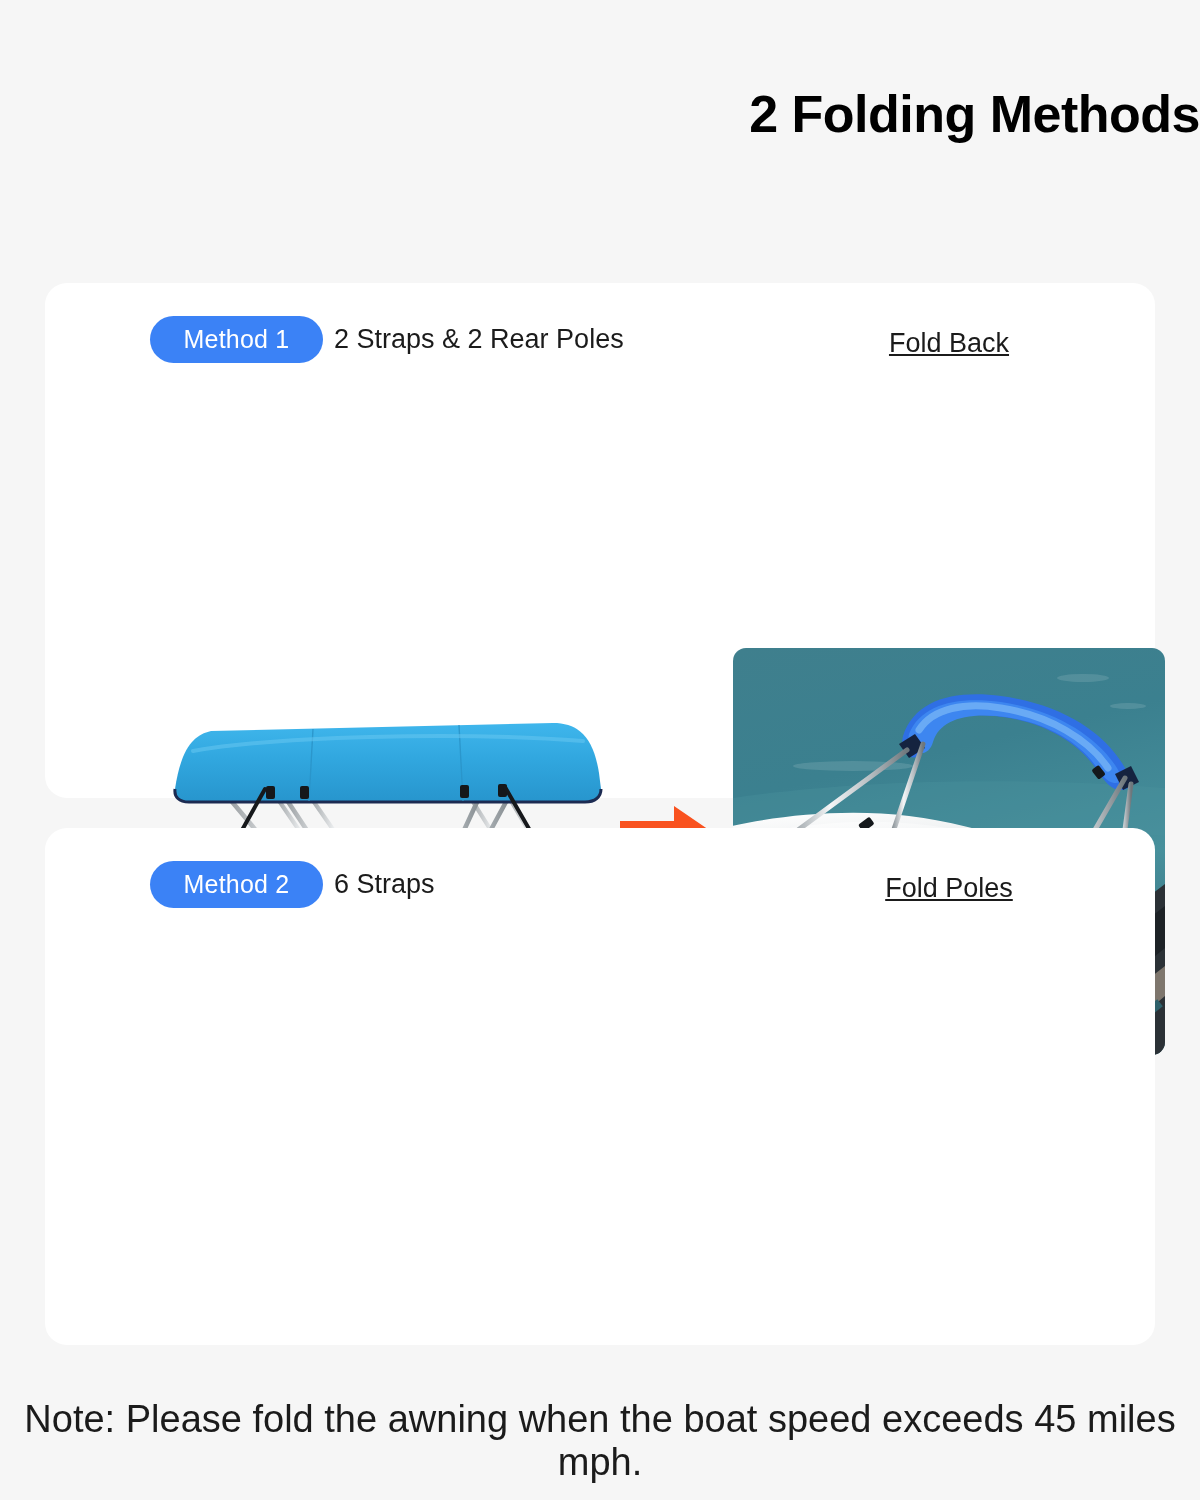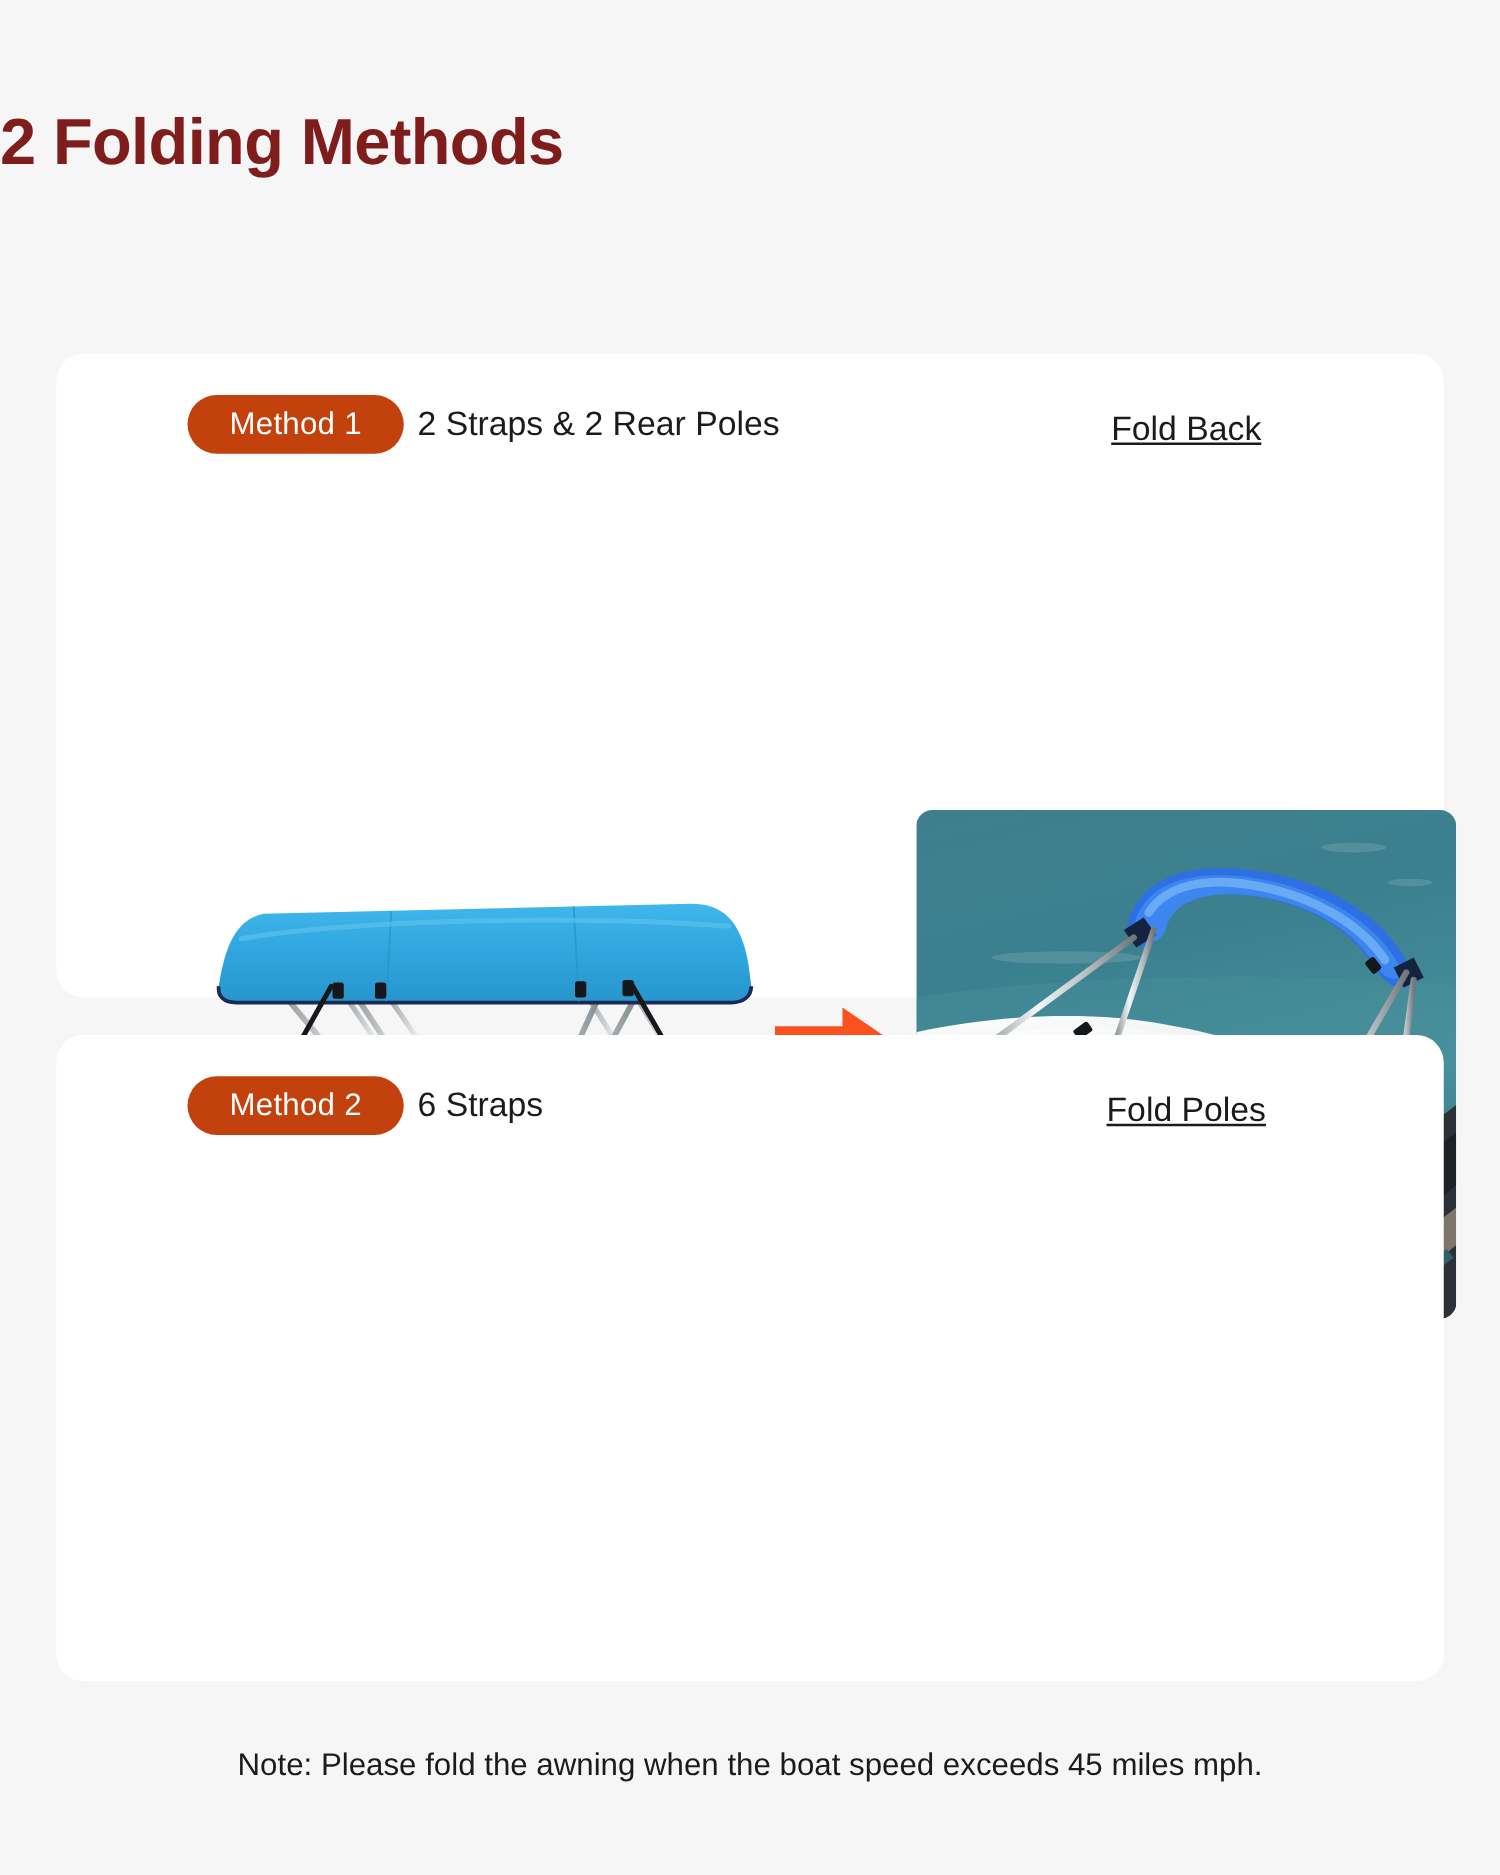--- a/index.html
+++ b/index.html
@@ -18,25 +18,25 @@
     height: 1500px;
     background: #f6f6f6;
   }
 
   
   .page-title {
     position: absolute;
     top: 84px;
     left: 0;
     width: 1200px;
-    text-align: left;
+    text-align: right;
     font-size: 52px;
     font-weight: bold;
     letter-spacing: -0.5px;
-    color: #7f1d1d;
+    color: #000000;
   }
 
   
   .card {
     position: absolute;
     left: 45px;
     width: 1110px;
     background: #ffffff;
     border-radius: 22px;
   }
@@ -52,21 +52,21 @@
     align-items: center;
   }
   .method-badge {
     display: flex;
     align-items: center;
     justify-content: center;
     min-width: 173px;
     height: 47px;
     padding: 0 22px;
     border-radius: 24px;
-    background: #c2410c;
+    background: #3b82f6;
     color: #ffffff;
     font-size: 25px;
     letter-spacing: 0.2px;
     white-space: nowrap;
   }
   .method-desc {
     margin-left: 11px;
     font-size: 27px;
     color: #1b1b1b;
     white-space: nowrap;
@@ -112,21 +112,21 @@
   .card--one .boat-photo { top: 365px; }
   .boat-photo svg { display: block; width: 100%; height: 100%; }
 
   
   .note {
     position: absolute;
     top: 1398px;
     left: 0;
     width: 1200px;
     text-align: center;
-    font-size: 25px;
+    font-size: 38px;
     color: #1b1b1b;
   }
 </style>
 </head>
 <body>
 
 <div class="page">
 
   <div class="page-title">2 Folding Methods</div>
 

